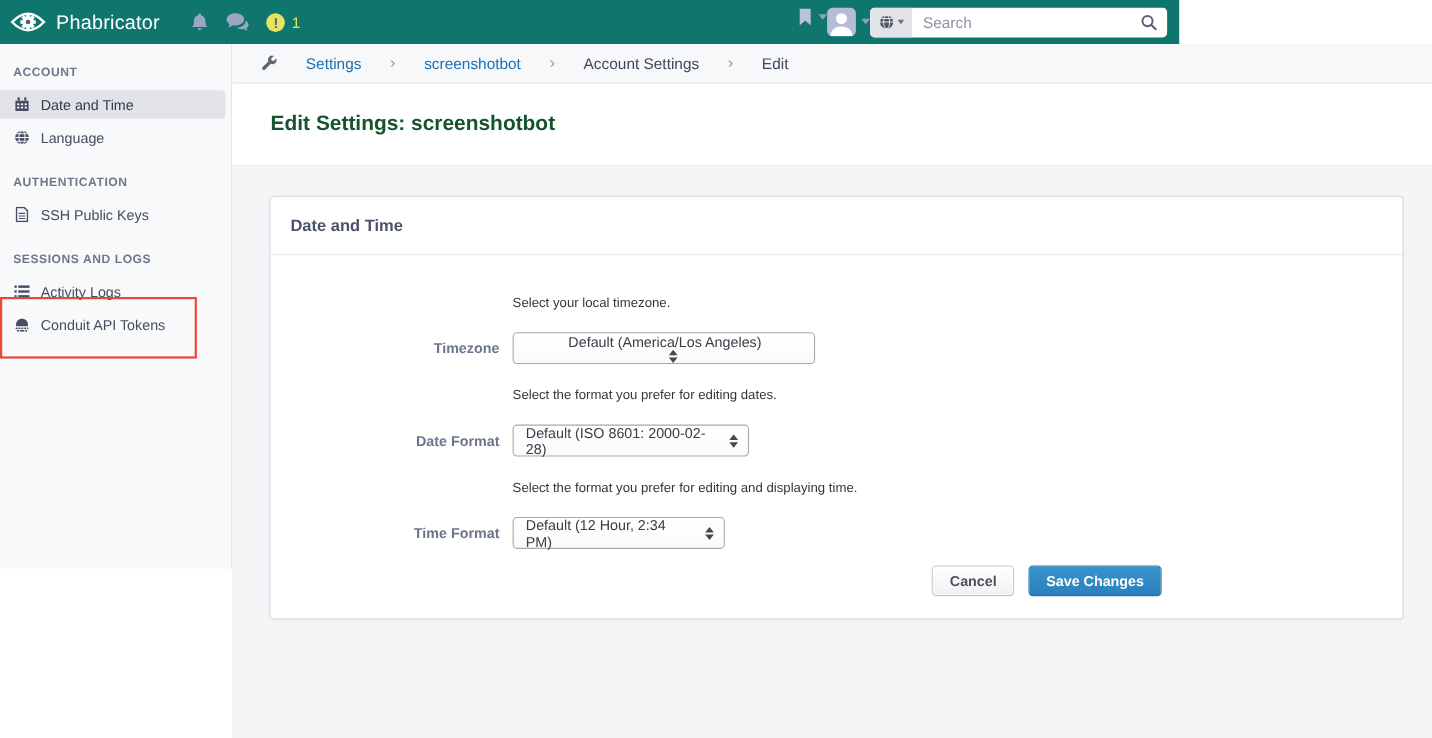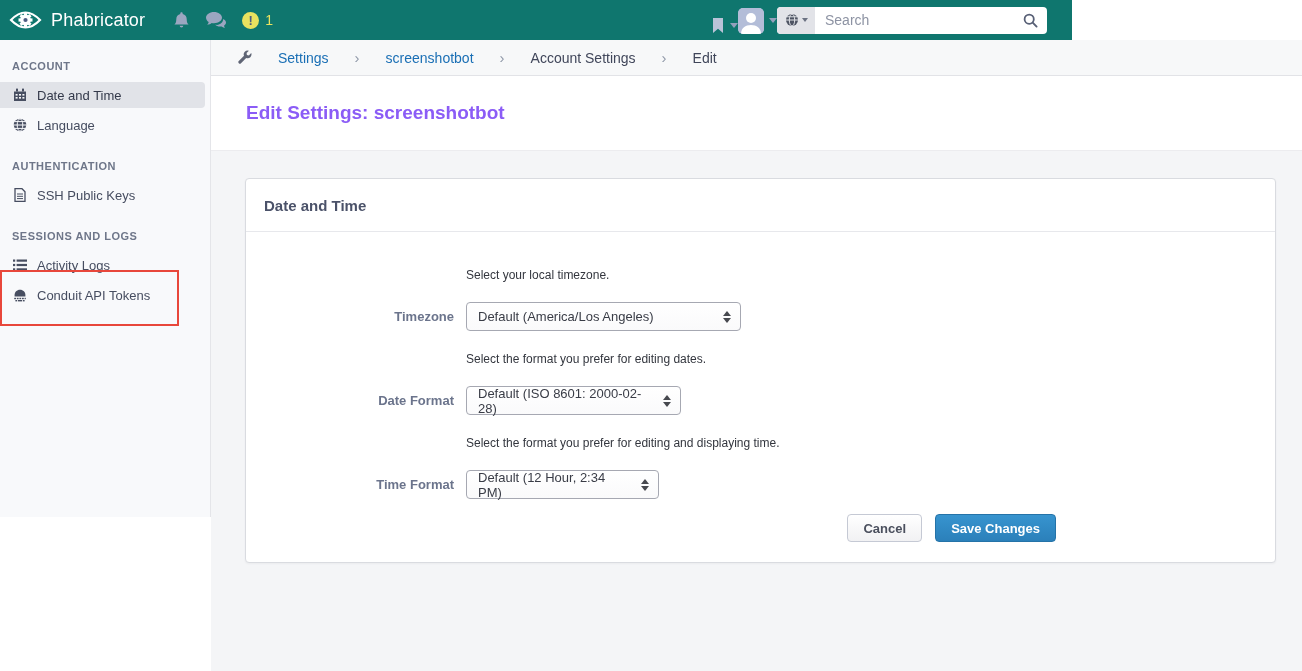--- a/index.html
+++ b/index.html
@@ -19,21 +19,21 @@
   .brand-name { font-size:18px; font-weight:400; color:#fff; letter-spacing:.2px; }
   .top-icons { display:flex; align-items:center; gap:15px; margin-left:28px; }
   .top-icon-btn { display:flex; align-items:center; cursor:pointer; }
   .alert-group { display:flex; align-items:center; gap:6px; cursor:pointer; }
   .alert-circle {
     width:17px; height:17px; border-radius:50%; background:#e9e25f;
     color:#4e5c82; font-size:13px; font-weight:700; display:flex;
     align-items:center; justify-content:center; line-height:1;
   }
   .alert-count { color:#e9e25f; font-size:14px; }
-  .top-right { margin-left:auto; display:flex; align-items:flex-end; padding-right:25px; }
+  .top-right { margin-left:auto; display:flex; align-items:flex-start; padding-right:11px; }
   .caret-down {
     width:0; height:0; border-left:4px solid transparent; border-right:4px solid transparent;
     border-top:5px solid #93a0bc; margin-left:5px;
   }
   .bookmark-btn, .avatar-btn { display:flex; align-items:center; cursor:pointer; }
   .avatar-img { width:26px; height:26px; border-radius:5px; background:#b3bdd8; overflow:hidden; }
   .searchbox {
     width:270px; height:27px; background:#fff; border-radius:4px;
     display:flex; align-items:center; overflow:hidden;
   }
@@ -79,21 +79,21 @@
     height:36px; background:#f7f8f9; border-bottom:1px solid #e2e3e7;
     display:flex; align-items:center; gap:26px; padding-left:26px; font-size:14px;
   }
   .crumb-link { color:#1a6fb5; cursor:pointer; }
   .crumb-current { color:#40465a; }
   .crumb-sep { color:#9099a9; font-size:15px; }
   .titleband {
     height:75px; background:#fff; border-bottom:1px solid #ececef;
     display:flex; align-items:center; padding-left:35px;
   }
-  .page-title { font-size:19px; font-weight:700; color:#8b5cf6; margin:0;text-align:right; }
+  .page-title { font-size:19px; font-weight:700; color:#14532d; margin:0;text-align:right; }
 
   
   .panel {
     position:absolute; left:34px; top:138px; width:1031px;
     background:#fff; border:1px solid #d9dbe0; border-radius:4px;
     box-shadow:0 1px 2px rgba(50,55,70,.05);
   }
   .panel-header {
     height:53px; border-bottom:1px solid #e7e8ec; display:flex; align-items:center; padding-left:18px;
   }
@@ -326,21 +326,21 @@
   <div class="panel">
     <div class="panel-header">
       <span class="panel-title">Date and Time</span>
     </div>
     <div class="panel-body">
 
       <div class="form-row">
         <p class="help-text">Select your local timezone.</p>
         <div class="control-line">
           <span class="field-label">Timezone</span>
-          <div class="fake-select" style="width:275px;">
+          <div class="fake-select" style="width:275px;flex-direction:column;">
             <span>Default (America/Los Angeles)</span>
             <span class="sel-arrows">
                 <span class="tri-up"></span>
                 <span class="tri-dn"></span>
               </span>
           </div>
         </div>
       </div>
 
       <div class="form-row">

